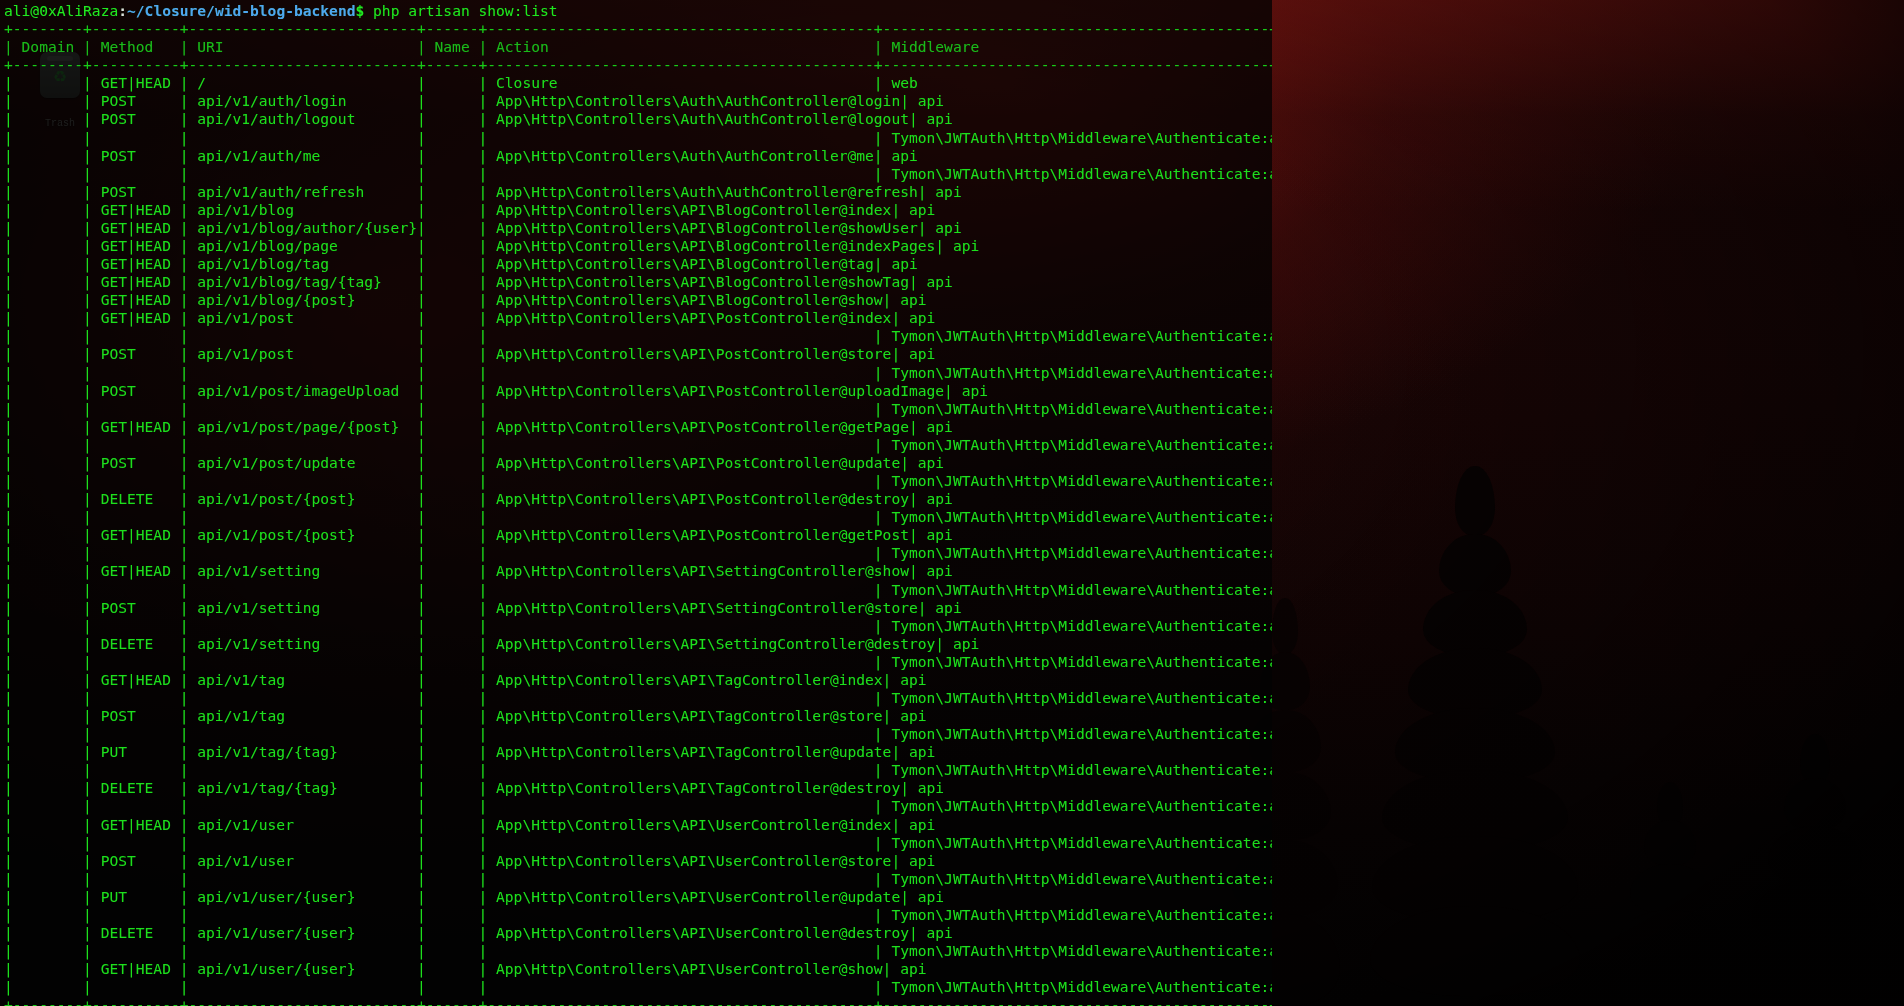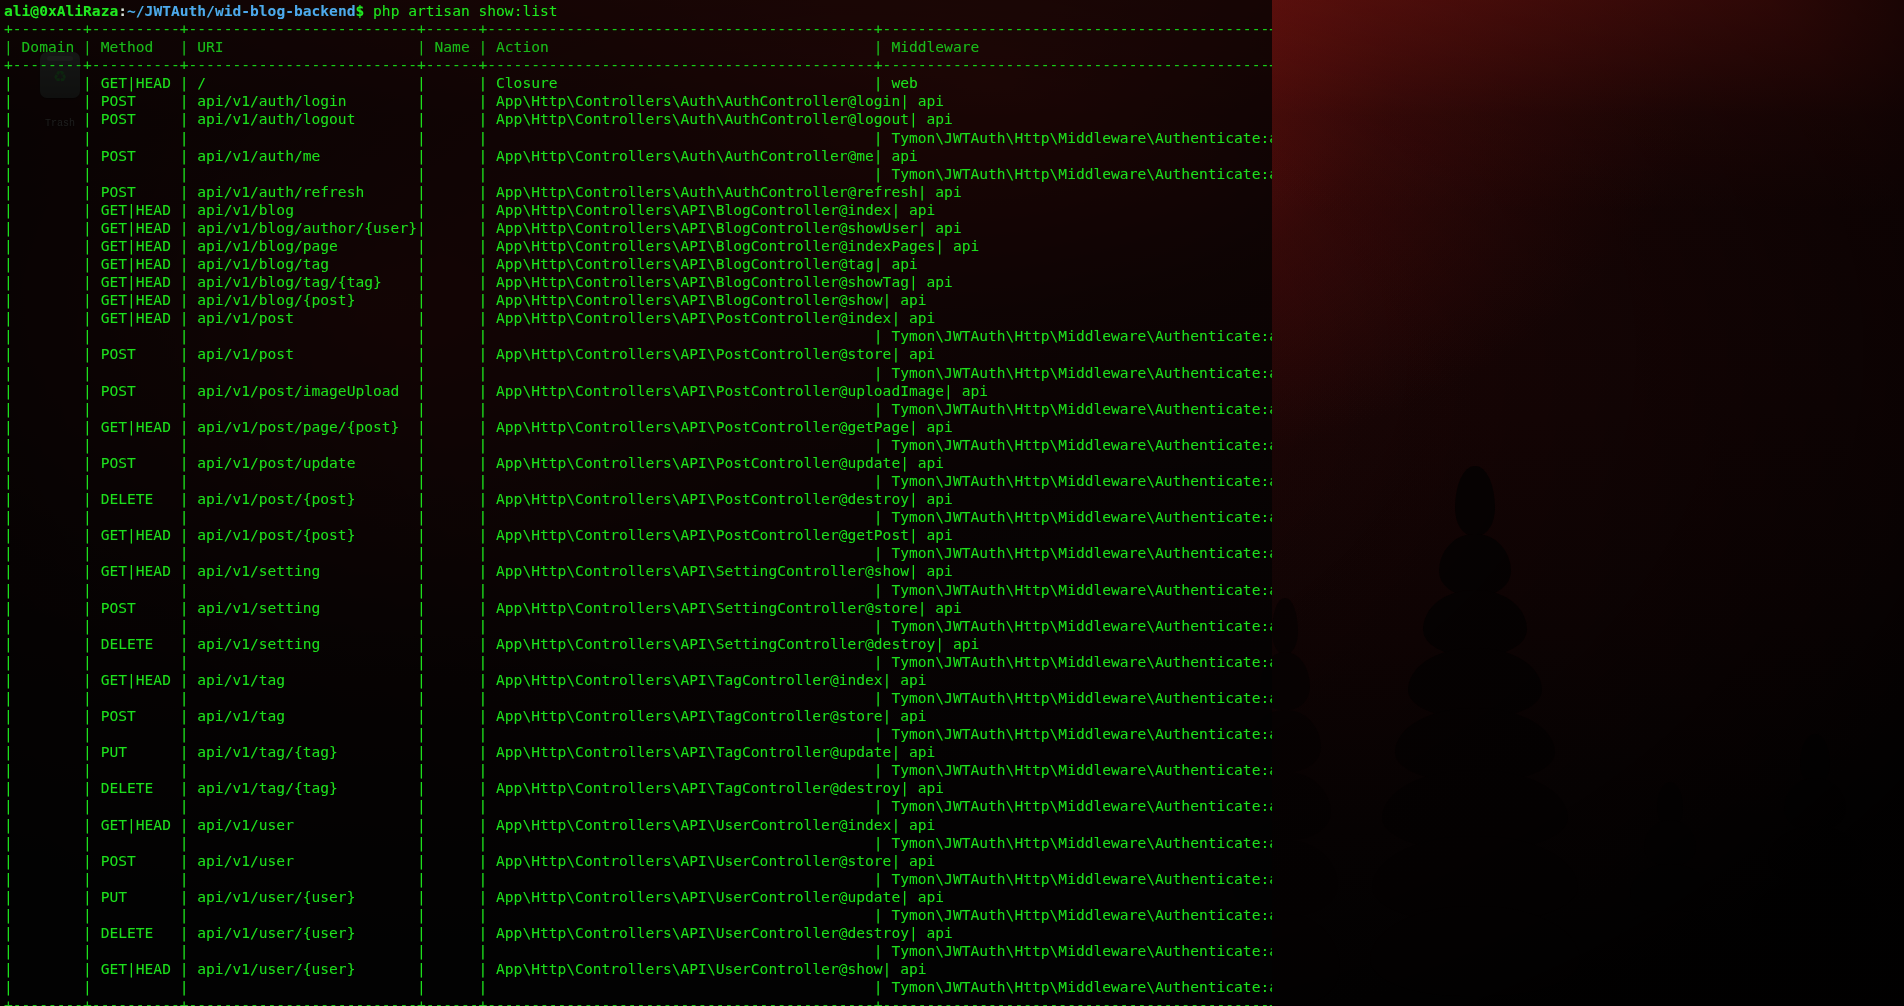--- a/index.html
+++ b/index.html
@@ -107,21 +107,21 @@
   #term-body {
     font-family: "DejaVu Sans Mono", "Liberation Mono", monospace;
     font-size: 14.6px;
     line-height: 18.08px;
     color: #1ee81e;
     white-space: pre;
     padding: 2px 0 0 4px;
     letter-spacing: 0px;
     text-shadow: 0 0 1px rgba(30,232,30,0.25);
   }
-  .pr-user  { color: #20ea20; font-weight: bold; }
+  .pr-user  { color: #20ea20; font-weight: normal; }
   .pr-colon { color: #dddddd; font-weight: bold; }
   .pr-path  { color: #4ea7f0; font-weight: bold; }
   .pr-dollar{ color: #20ea20; font-weight: bold; }
   .pr-cmd   { color: #1ee81e; }
   .tbl      { color: #1ddf1d; }
   .hdr      { color: #1aba1a; }
   .rule     { color: #18cc18; }
 </style>
 </head>
 <body>
@@ -174,21 +174,21 @@
 
   <div id="trash-icon">
     <div class="can">
       <div class="lid"></div>
       <div class="recycle">♻</div>
     </div>
     <div class="label">Trash</div>
   </div>
 
   <div id="terminal">
-    <div id="term-body"><span class="pr-user">ali@0xAliRaza</span><span class="pr-colon">:</span><span class="pr-path">~/JWTAuth/wid-blog-backend</span><span class="pr-dollar">$</span><span class="pr-cmd"> php artisan show:list</span>
+    <div id="term-body"><span class="pr-user">ali@0xAliRaza</span><span class="pr-colon">:</span><span class="pr-path">~/Closure/wid-blog-backend</span><span class="pr-dollar">$</span><span class="pr-cmd"> php artisan show:list</span>
 <span class="rule">+--------+----------+--------------------------+------+--------------------------------------------+--------------------------------------------+</span>
 <span class="hdr">| Domain | Method   | URI                      | Name | Action                                     | Middleware                                 |</span>
 <span class="rule">+--------+----------+--------------------------+------+--------------------------------------------+--------------------------------------------+</span>
 <span class="tbl">|        | GET|HEAD | /                        |      | Closure                                    | web                                        |</span>
 <span class="tbl">|        | POST     | api/v1/auth/login        |      | App\Http\Controllers\Auth\AuthController@login| api                                        |</span>
 <span class="tbl">|        | POST     | api/v1/auth/logout       |      | App\Http\Controllers\Auth\AuthController@logout| api                                        |</span>
 <span class="tbl">|        |          |                          |      |                                            | Tymon\JWTAuth\Http\Middleware\Authenticate:api|</span>
 <span class="tbl">|        | POST     | api/v1/auth/me           |      | App\Http\Controllers\Auth\AuthController@me| api                                        |</span>
 <span class="tbl">|        |          |                          |      |                                            | Tymon\JWTAuth\Http\Middleware\Authenticate:api|</span>
 <span class="tbl">|        | POST     | api/v1/auth/refresh      |      | App\Http\Controllers\Auth\AuthController@refresh| api                                        |</span>

